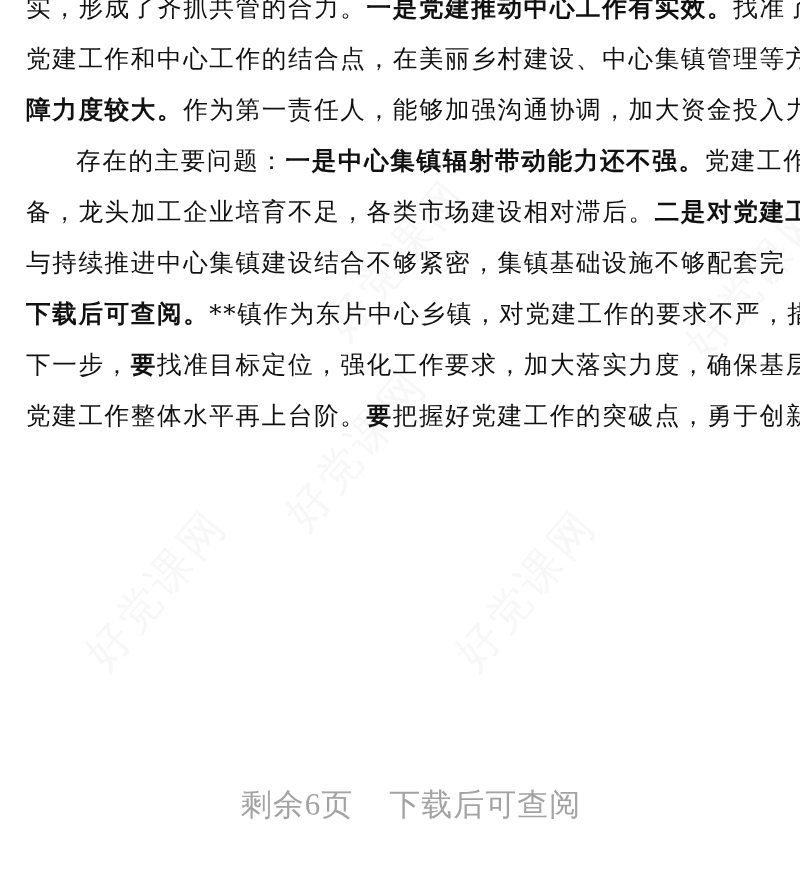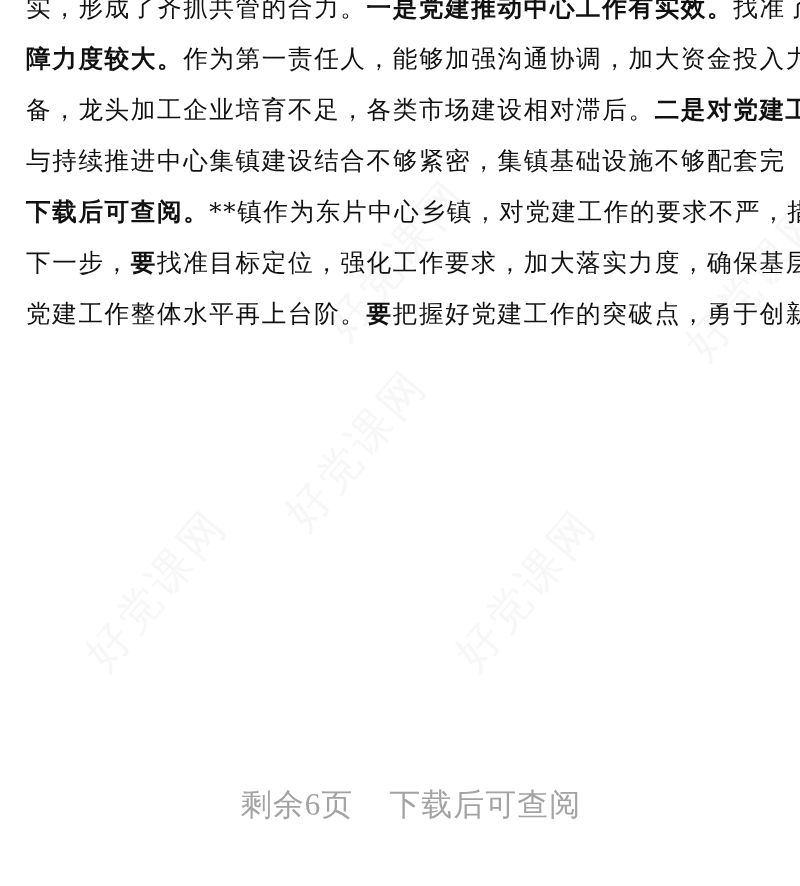--- a/index.html
+++ b/index.html
@@ -82,27 +82,33 @@
   <div class="watermark" style="left:60px; top:560px;">好党课网</div>
   <div class="watermark" style="left:430px; top:560px;">好党课网</div>
   <div class="watermark" style="left:260px; top:420px;">好党课网</div>
 
   <div class="doc-text" id="doc-text">
 
     <span class="line">
       <span>实，形成了齐抓共管的合力。</span><span class="b">一是党建推动中心工作有实效。</span><span>找准了</span>
     </span>
 
+    <span class="line">
+      <span>党建工作和中心工作的结合点，在美丽乡村建设、中心集镇管理等方</span>
+    </span>
 
 
     <span class="line">
       <span class="b">障力度较大。</span><span>作为第一责任人，能够加强沟通协调，加大资金投入力</span>
     </span>
 
 
+    <span class="line indent">
+      <span>存在的主要问题：</span><span class="b">一是中心集镇辐射带动能力还不强。</span><span>党建工作</span>
+    </span>
 
     <span class="line">
       <span>备，龙头加工企业培育不足，各类市场建设相对滞后。</span><span class="b">二是对党建工</span>
     </span>
 
     <span class="line">
       <span>与持续推进中心集镇建设结合不够紧密，集镇基础设施不够配套完</span>
     </span>
 
     <span class="line">

